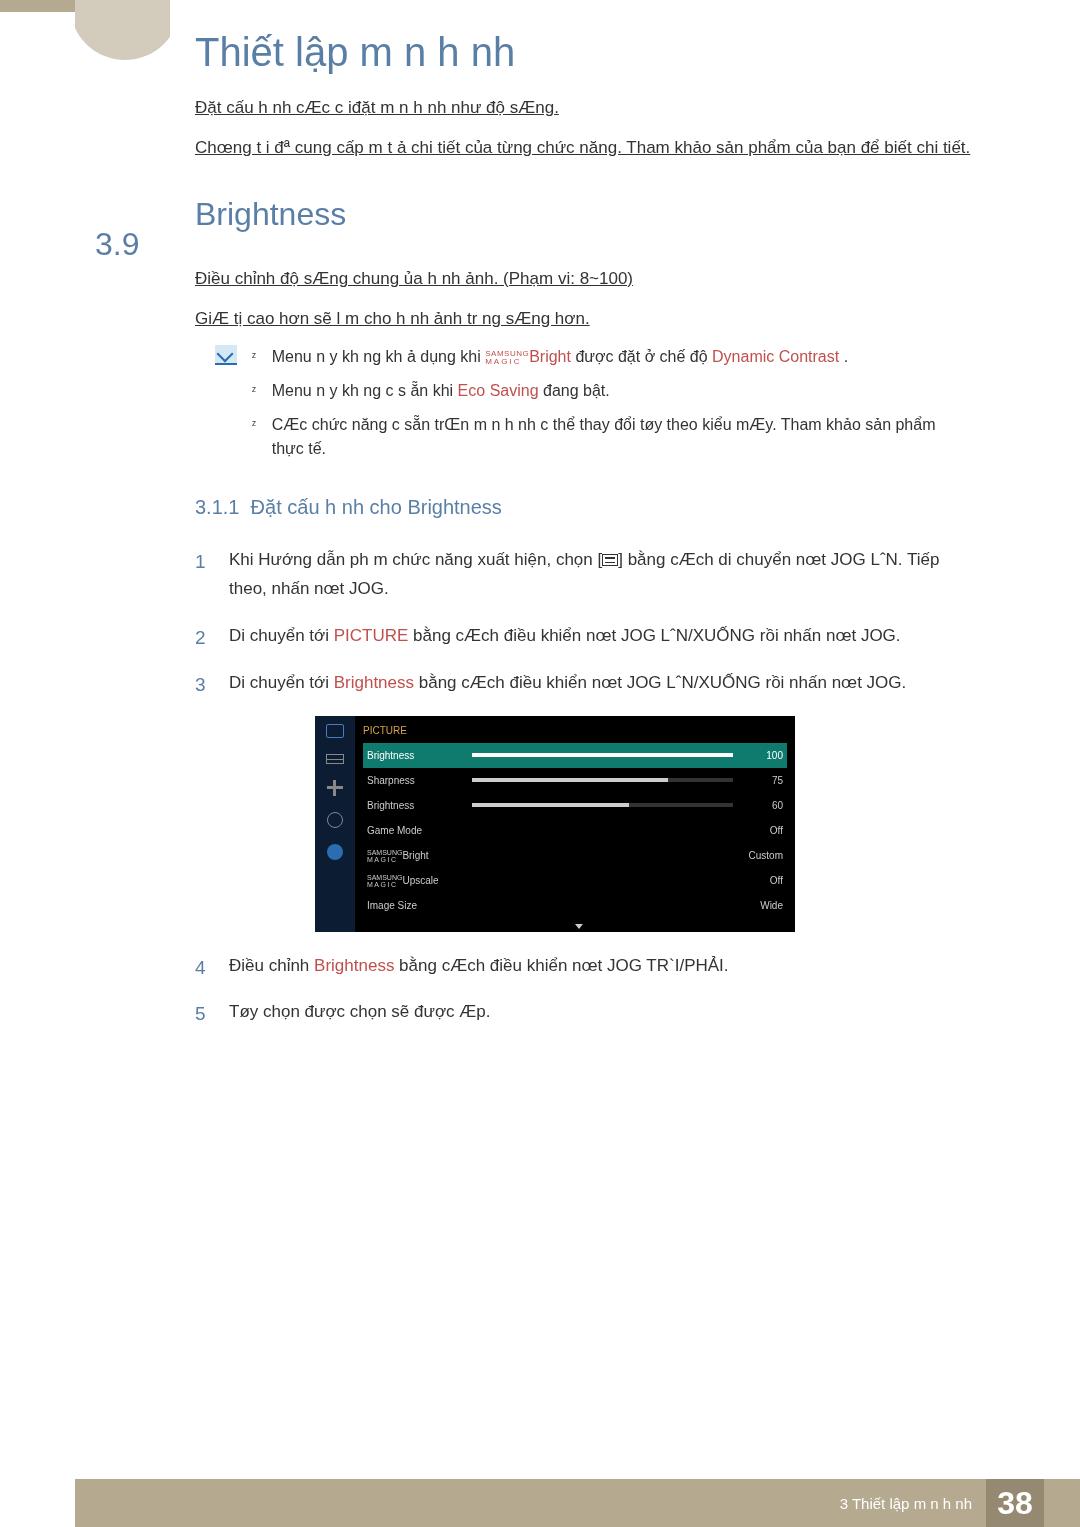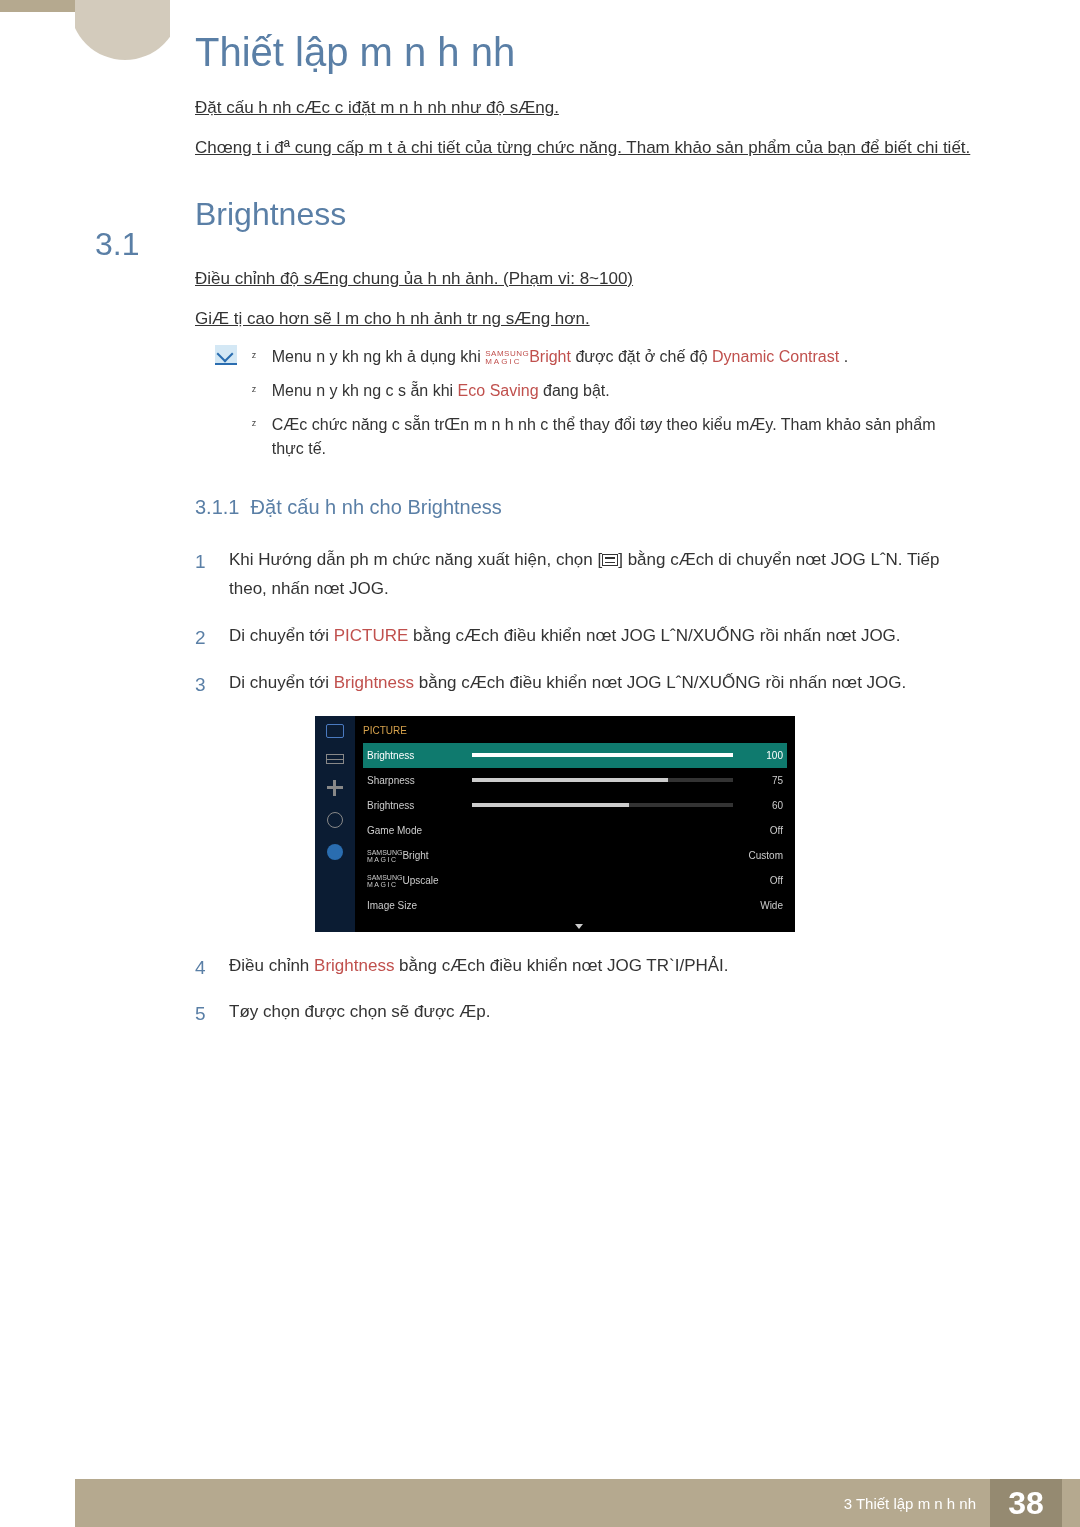--- a/index.html
+++ b/index.html
@@ -214,48 +214,48 @@
   .magic-inline .m { letter-spacing: 1.5px;}
   
   .footer-bar {
     position: absolute;
     bottom: 0; left: 75px; right: 0;
     height: 48px;
     background: #b5a98f;
     display: flex;
     align-items: center;
     justify-content: flex-end;
-    padding-right: 18px;
+    padding-right: 36px;
   }
   .footer-bar .chap { color: #fff; font-size: 15px; margin-right: 14px; }
   .footer-bar .page {
     background: #958a71;
     color: #fff;
     font-size: 32px;
     font-weight: bold;
-    width: 72px; height: 48px;
+    width: 58px; height: 48px;
     display: flex; align-items: center; justify-content: center;
   }
 </style>
 </head>
 <body>
 
 <div class="top-bar"></div>
 <div class="left-circle">
     <div class="c"></div>
   </div>
 
 <div class="chapter-title">Thiết lập m n h nh</div>
 
 <div class="content">
   <p>Đặt cấu h nh cÆc c iđặt m n h nh như độ sÆng.</p>
   <p>Chœng t i đª cung cấp m  t ả chi tiết của từng chức năng. Tham khảo sản phẩm của bạn để biết chi tiết.</p>
 
   <div style="position:relative">
-    <div class="section-num" style="top:30px; left:-100px;">3.1</div>
+    <div class="section-num" style="top:30px; left:-100px;">3.9</div>
     <div class="section-title">Brightness</div>
   </div>
 
   <p>Điều chỉnh độ sÆng chung ủa h nh ảnh. (Phạm vi: 8~100)</p>
   <p>GiÆ tị cao hơn sẽ l m cho h nh  ảnh tr ng sÆng hơn.</p>
 
   <div class="note-block">
     <span class="note-icon"></span>
     <ul class="bullets">
       <li>

